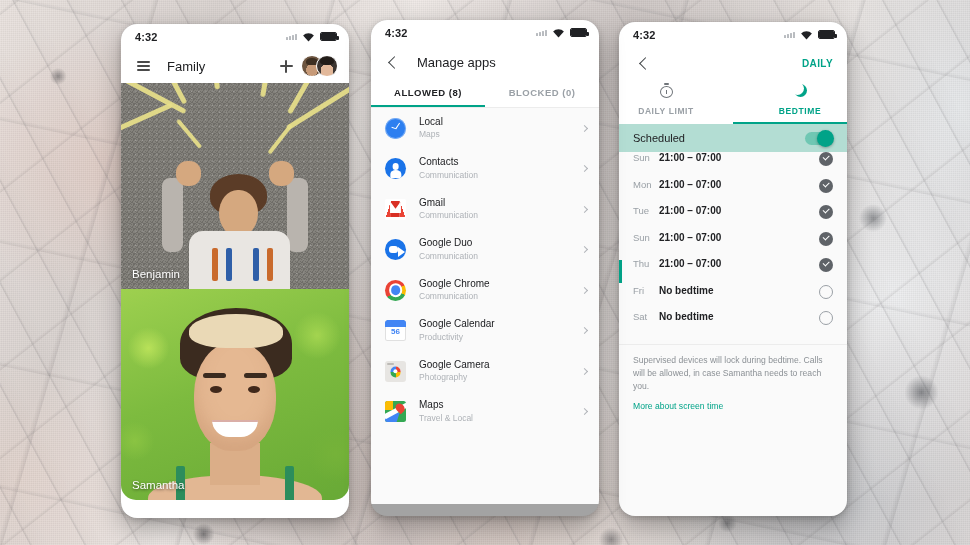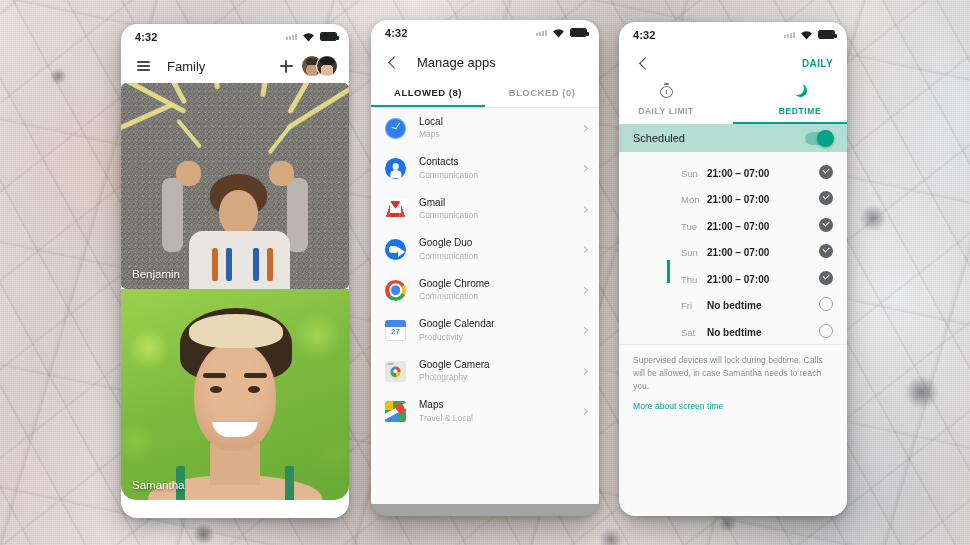--- a/index.html
+++ b/index.html
@@ -139,21 +139,21 @@
     border: 1.5px solid #fff; overflow: hidden; position: relative;
   }
   .av + .av { margin-left: -7px; }
   .av1 { background: radial-gradient(circle at 50% 70%, #c79a78 0 34%, #6d5540 35% 100%); }
   .av1::after{content:"";position:absolute;left:22%;top:8%;width:56%;height:36%;border-radius:50% 50% 40% 40%;background:#3e2f22;}
   .av2 { background: radial-gradient(circle at 50% 72%, #e2b89a 0 36%, #3b3430 37% 100%); }
   .av2::after{content:"";position:absolute;left:16%;top:4%;width:68%;height:42%;border-radius:50% 50% 40% 40%;background:#221c18;}
 
   
   .cards { background:#fff; height: calc(100% - 59px); }
-  .person-card { position: relative; overflow: hidden; border-radius: 6px; }
+  .person-card { position: relative; overflow: hidden; }
   .person-card .name {
     position: absolute; left: 11px; bottom: 9px;
     color: #fff; font-size: 11.5px;
     text-shadow: 0 1px 3px rgba(0,0,0,0.6);
   }
   #card-benjamin { height: 206px; }
   #card-samantha { height: 211px; border-radius: 0 0 15px 15px; }
 
   
   .photo-benjamin {
@@ -325,22 +325,22 @@
   .sched-bar {
     height:28px; background:#b3ddd3; display:flex; align-items:center;
     justify-content:space-between; padding:0 14px;
   }
   .sched-label { font-size:11px; color:#202124; }
   .toggle { width:28px; height:13px; border-radius:7px; background:#6fc7b3; position:relative; }
   .toggle .knob { position:absolute; right:-1px; top:-2px; width:17px; height:17px; border-radius:50%; background:#00a388; box-shadow:0 1px 3px rgba(0,0,0,.3); }
 
   .days { background:#fafafa; }
   .day-row {
-    display:flex; align-items:flex-end; height:26.5px;
-    padding: 0 14px 0 14px; position:relative;margin-left:48px;
+    display:flex; align-items:flex-start; height:26.5px;
+    padding: 0 14px 0 14px; position:relative;
   }
   .day-row.marked::before {
     content:""; position:absolute; left:0; top:2px; bottom:2px; width:2.5px; background:#00a388;
   }
   .day-name { font-size:9.5px; color:#9aa0a6; width:26px; }
   .day-time { font-size:10px; color:#202124; font-weight:bold; flex:1; }
   .check {
     width:14px; height:14px; border-radius:50%; background:#5f6368; position:relative;
   }
   .check::after{
@@ -530,21 +530,21 @@
       <div class="app-text">
         <div class="app-name">Google Chrome</div>
         <div class="app-cat">Communication</div>
       </div>
       <div class="chev-right"></div>
     </div>
 
     <div class="app-row">
       <div class="app-icon ic-cal">
         <div class="top"></div>
-        <div class="num">27</div>
+        <div class="num">56</div>
       </div>
       <div class="app-text">
         <div class="app-name">Google Calendar</div>
         <div class="app-cat">Productivity</div>
       </div>
       <div class="chev-right"></div>
     </div>
 
     <div class="app-row">
       <div class="app-icon ic-camera">

